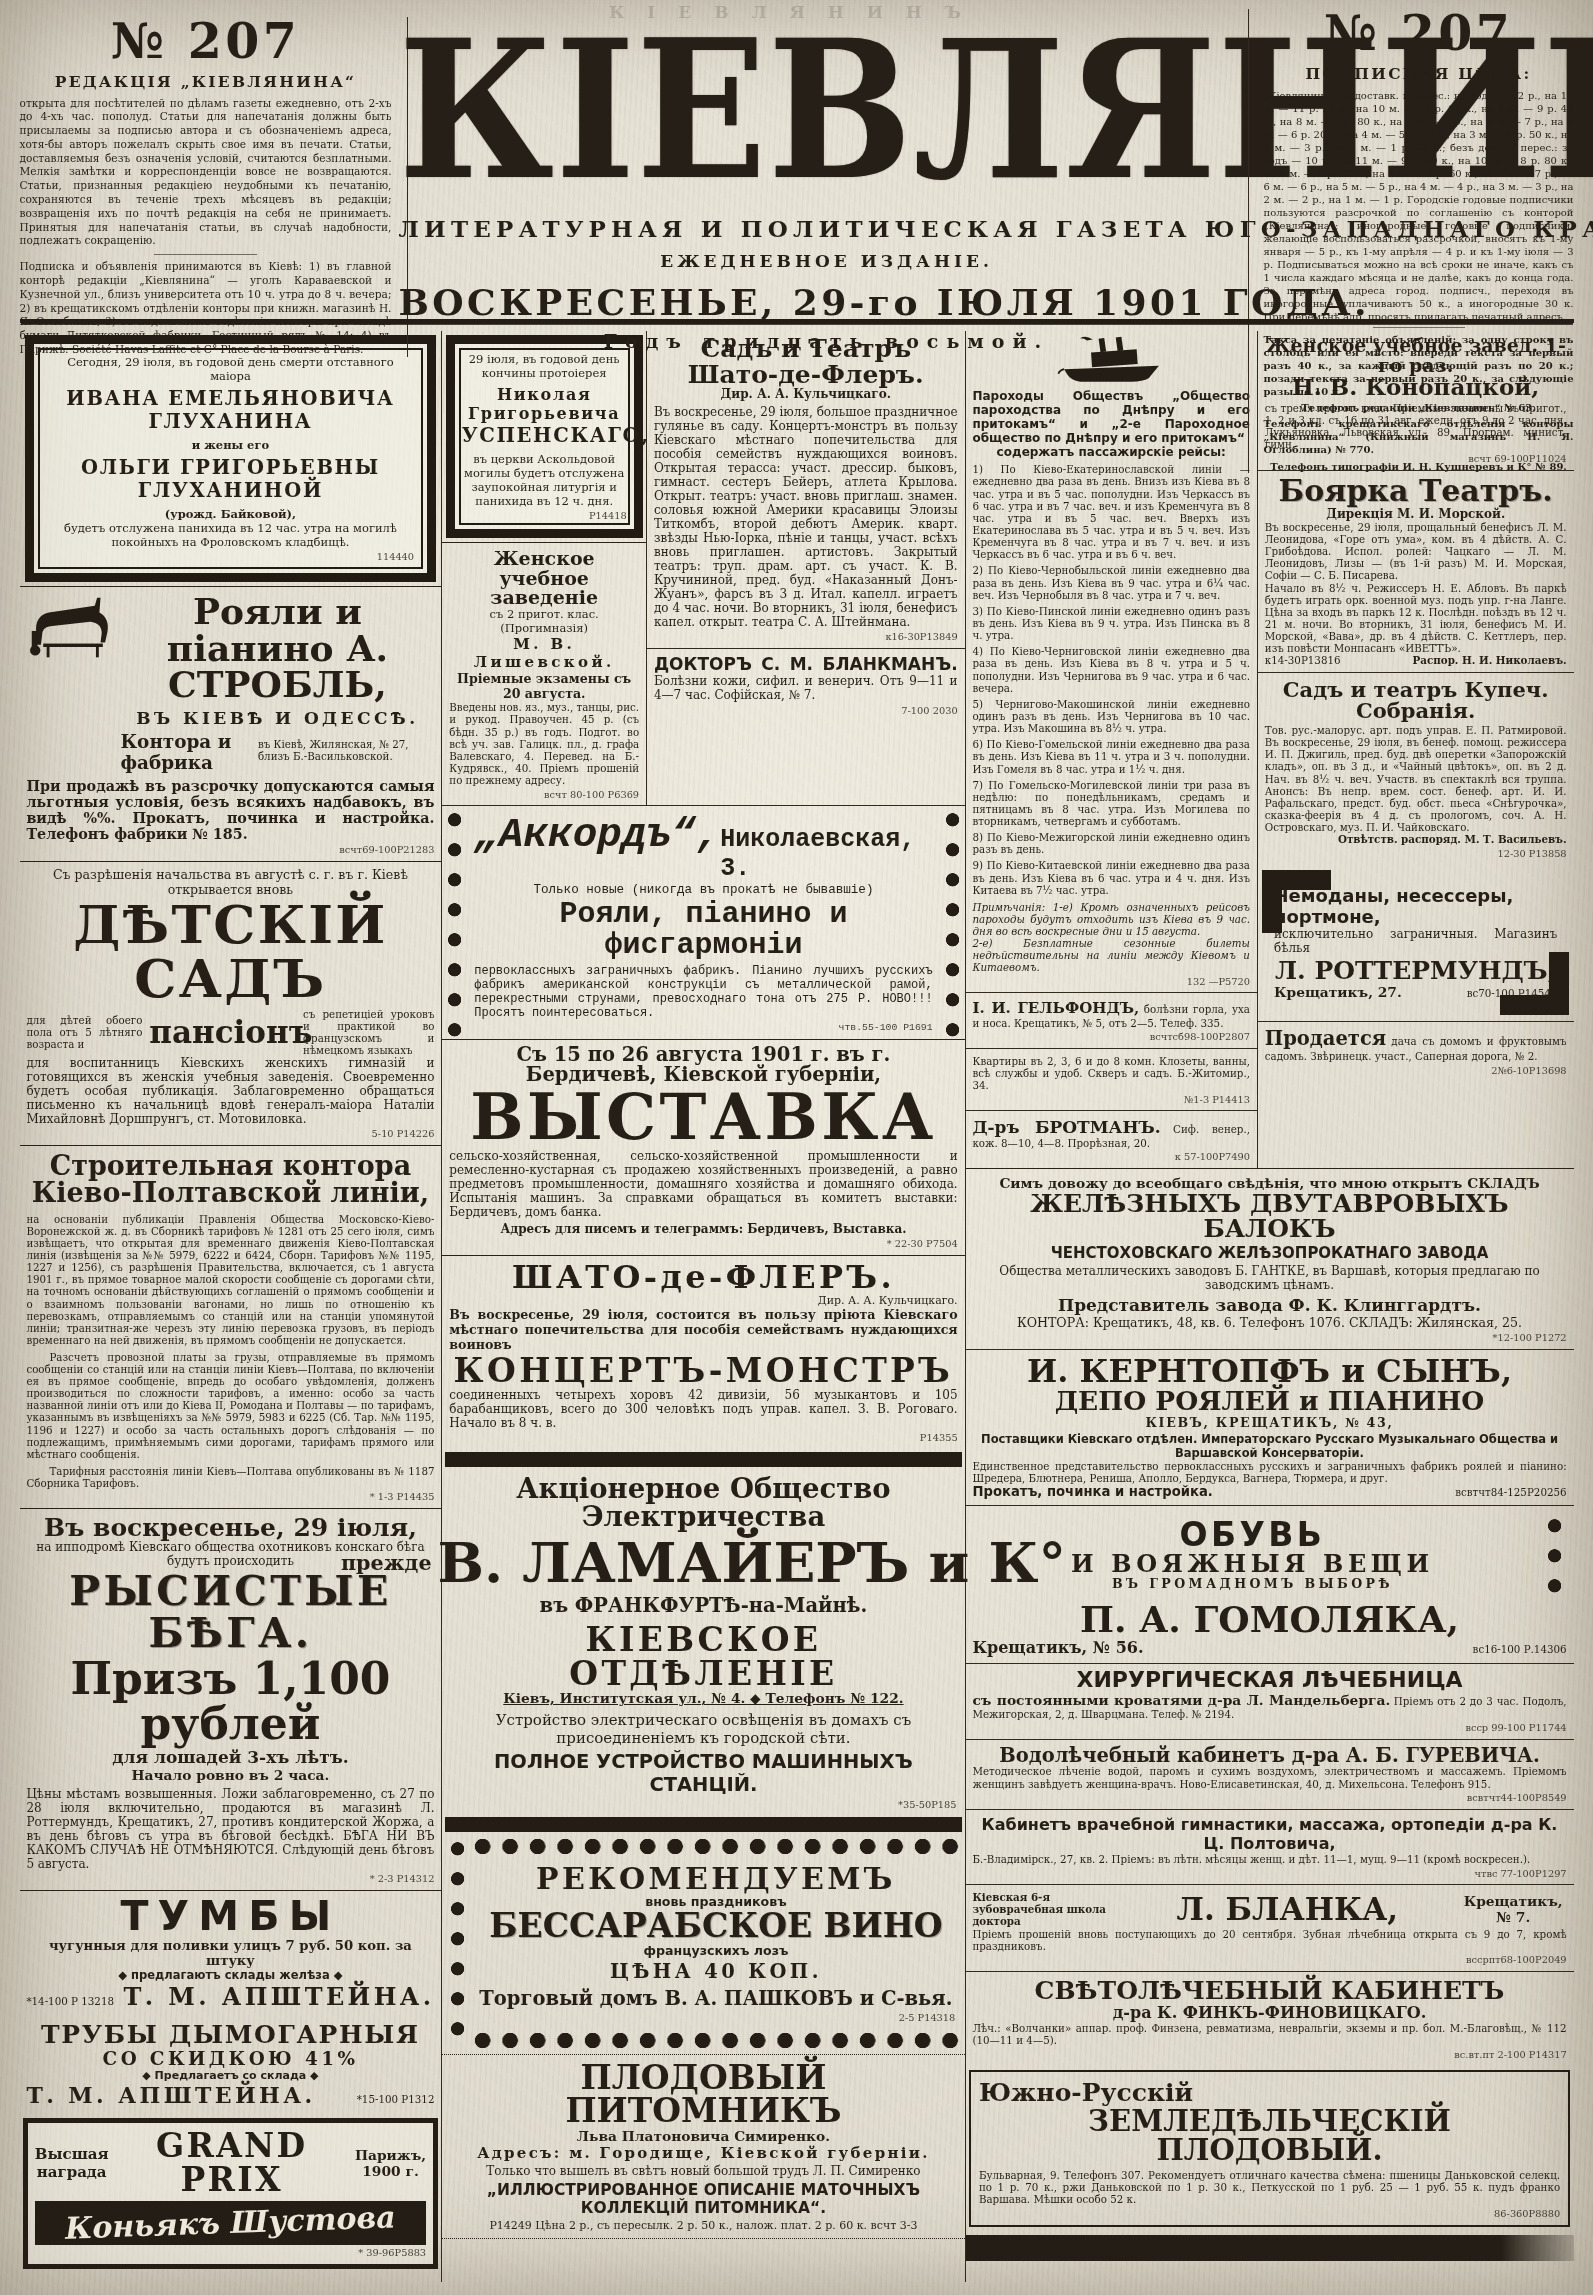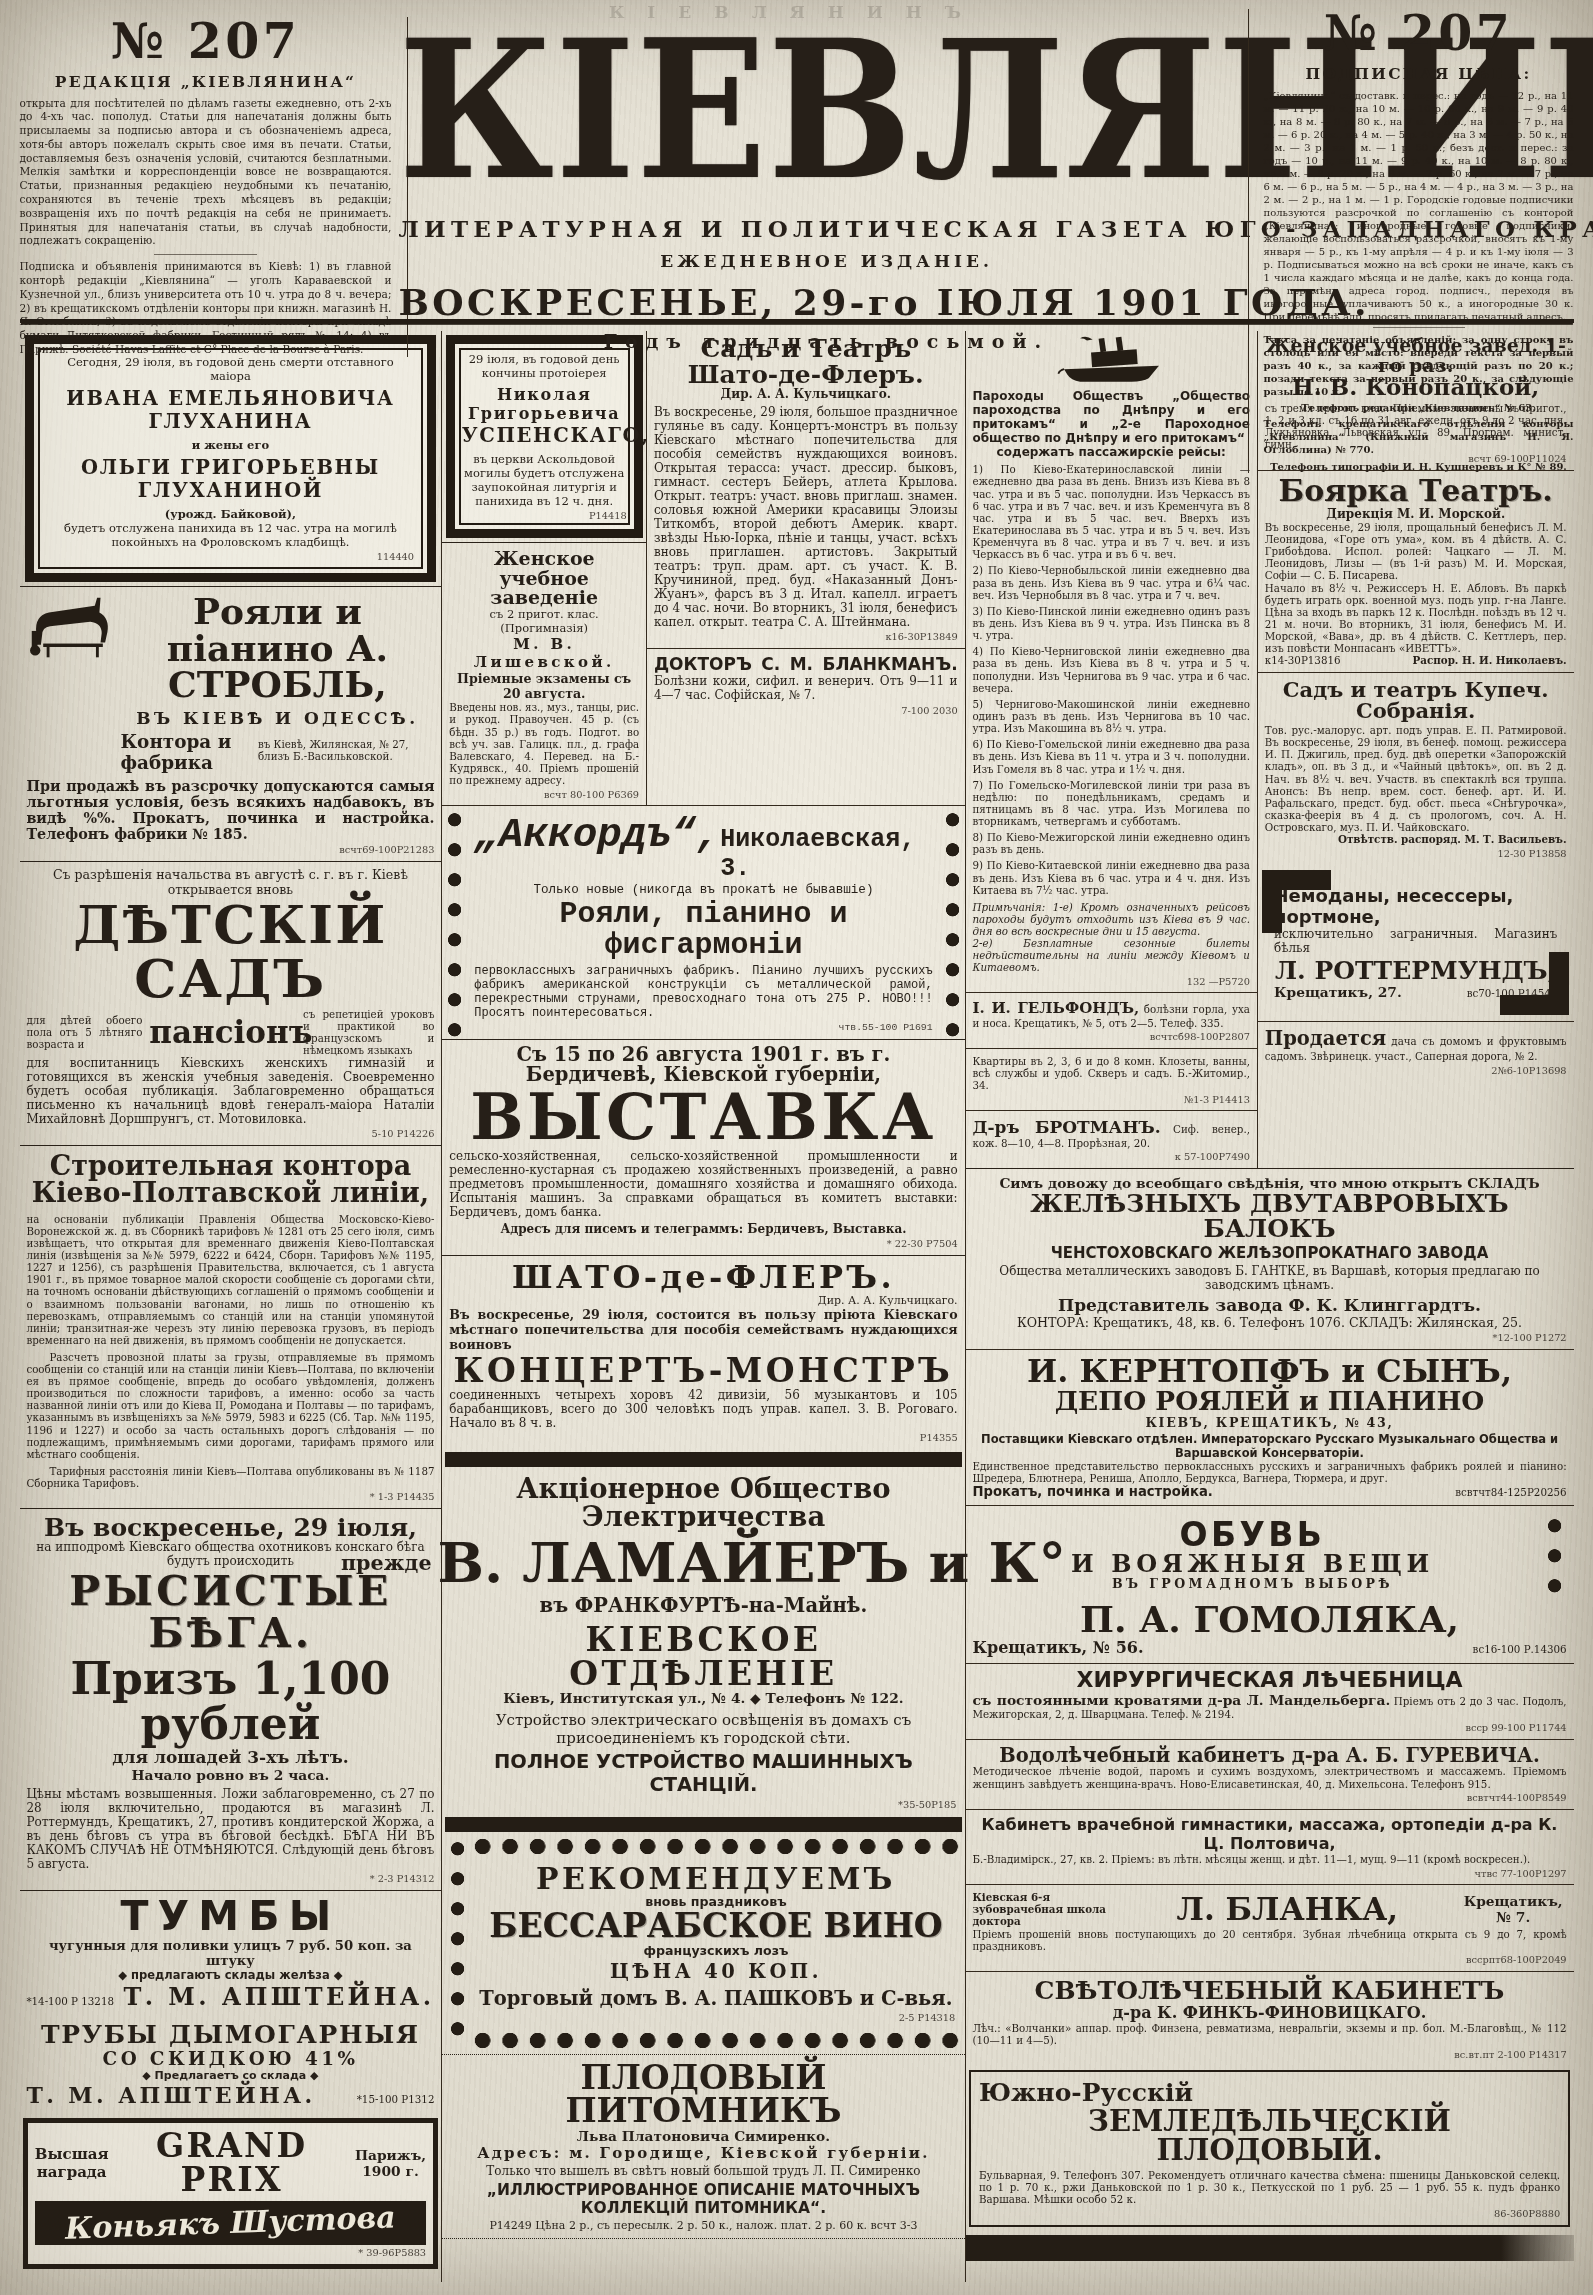--- a/index.html
+++ b/index.html
@@ -310,21 +310,21 @@
       </div>
 
       <div style="margin:3.4px 2.3px;border-top:15px solid #241d15;border-bottom:15px solid #241d15;padding:6.9px 5.7px;">
         <div class="h-huge" style="font-size:27.5px;">Акціонерное Общество Электричества</div>
         <div class="c" style="display:flex;align-items:center;justify-content:center;gap:6px;margin-top:4.6px;">
           <span class="b" style="font-size:20.7px;">прежде</span>
           <span class="h-huge" style="font-size:55px;white-space:nowrap;">В. ЛАМАЙЕРЪ и К°</span>
         </div>
         <div class="c b" style="font-size:19.5px;margin-top:3.4px;">въ ФРАНКФУРТѢ-на-Майнѣ.</div>
         <div class="h-huge spaced" style="font-size:33px;margin-top:5.7px;">КІЕВСКОЕ ОТДѢЛЕНІЕ</div>
-        <p class="c b" style="font-size:13.8px;">Кіевъ, Институтская ул., № 4.  ◆  Телефонъ № 122.</p>
+        <p class="c b" style="font-size:13.8px;text-decoration:underline;">Кіевъ, Институтская ул., № 4.  ◆  Телефонъ № 122.</p>
         <p class="c" style="font-size:15px;margin-top:4.6px;">Устройство электрическаго освѣщенія въ домахъ съ присоединеніемъ къ городской сѣти.</p>
         <div class="c b sans" style="font-size:19.5px;margin-top:3.4px;">ПОЛНОЕ УСТРОЙСТВО МАШИННЫХЪ СТАНЦІЙ.</div>
         <p class="sig">*35-50Р185</p>
       </div>
 
       <div style="display:flex;margin:2.3px;">
         <div class="chain-col"></div>
         <div style="flex:1;">
           <div class="beads-row"></div>
           <div class="blk">

